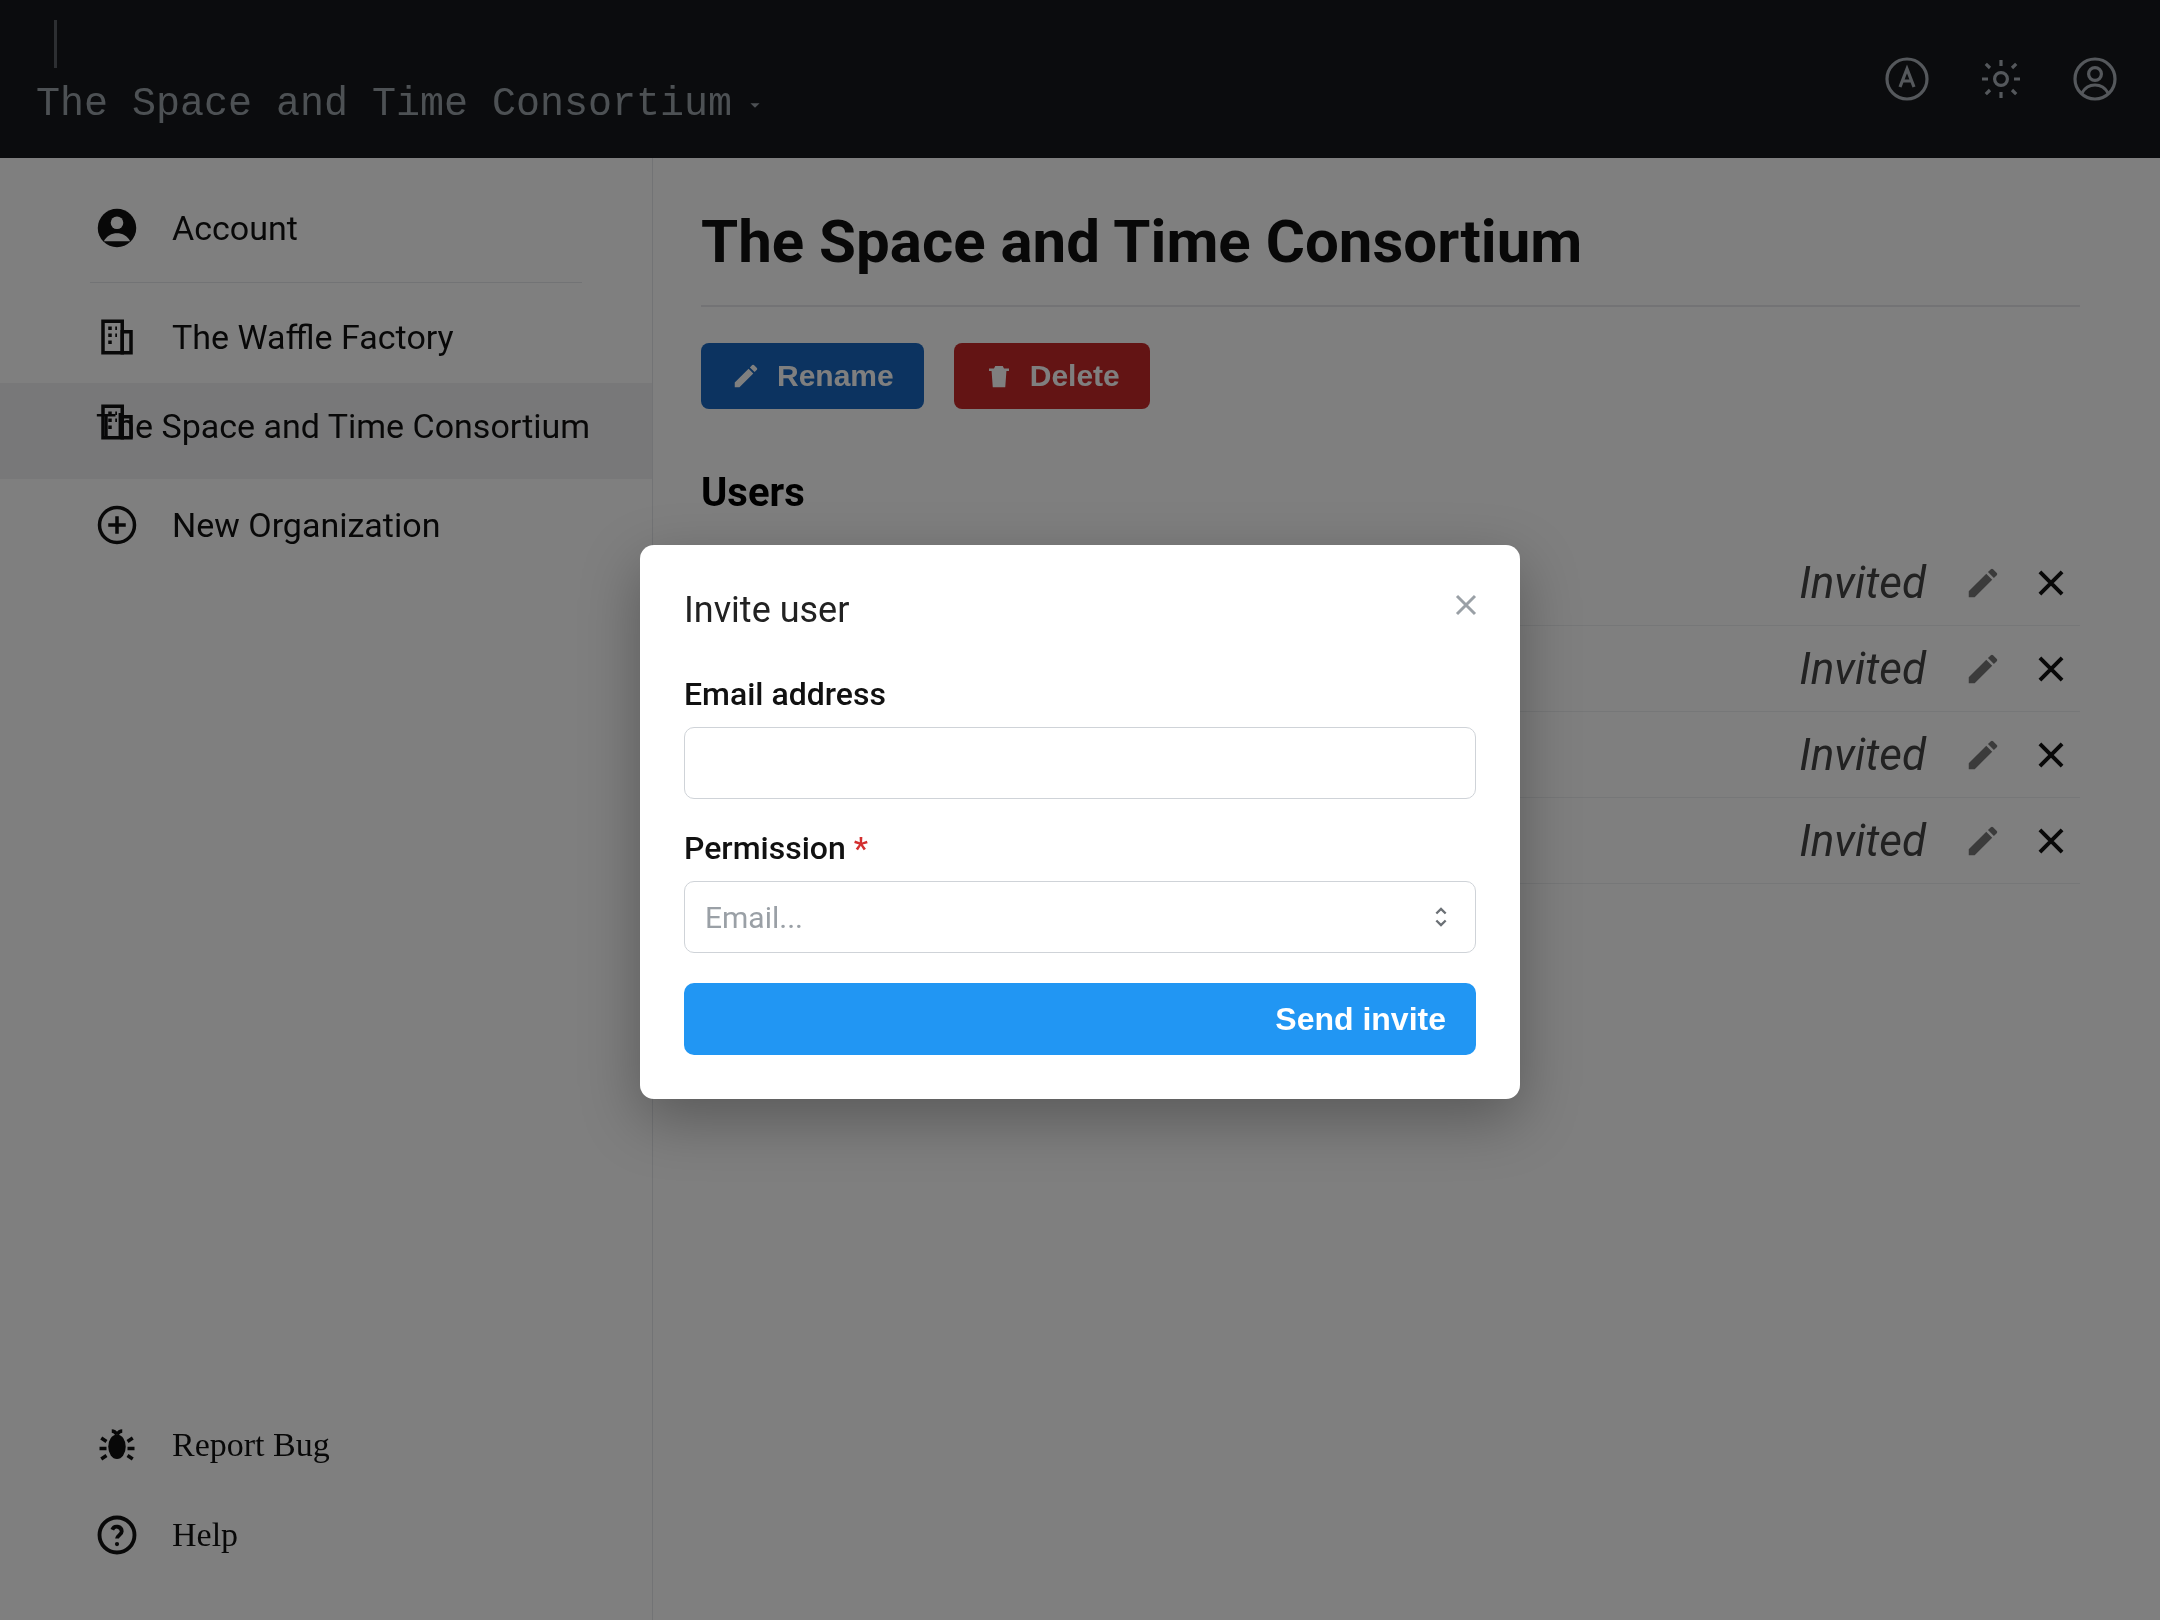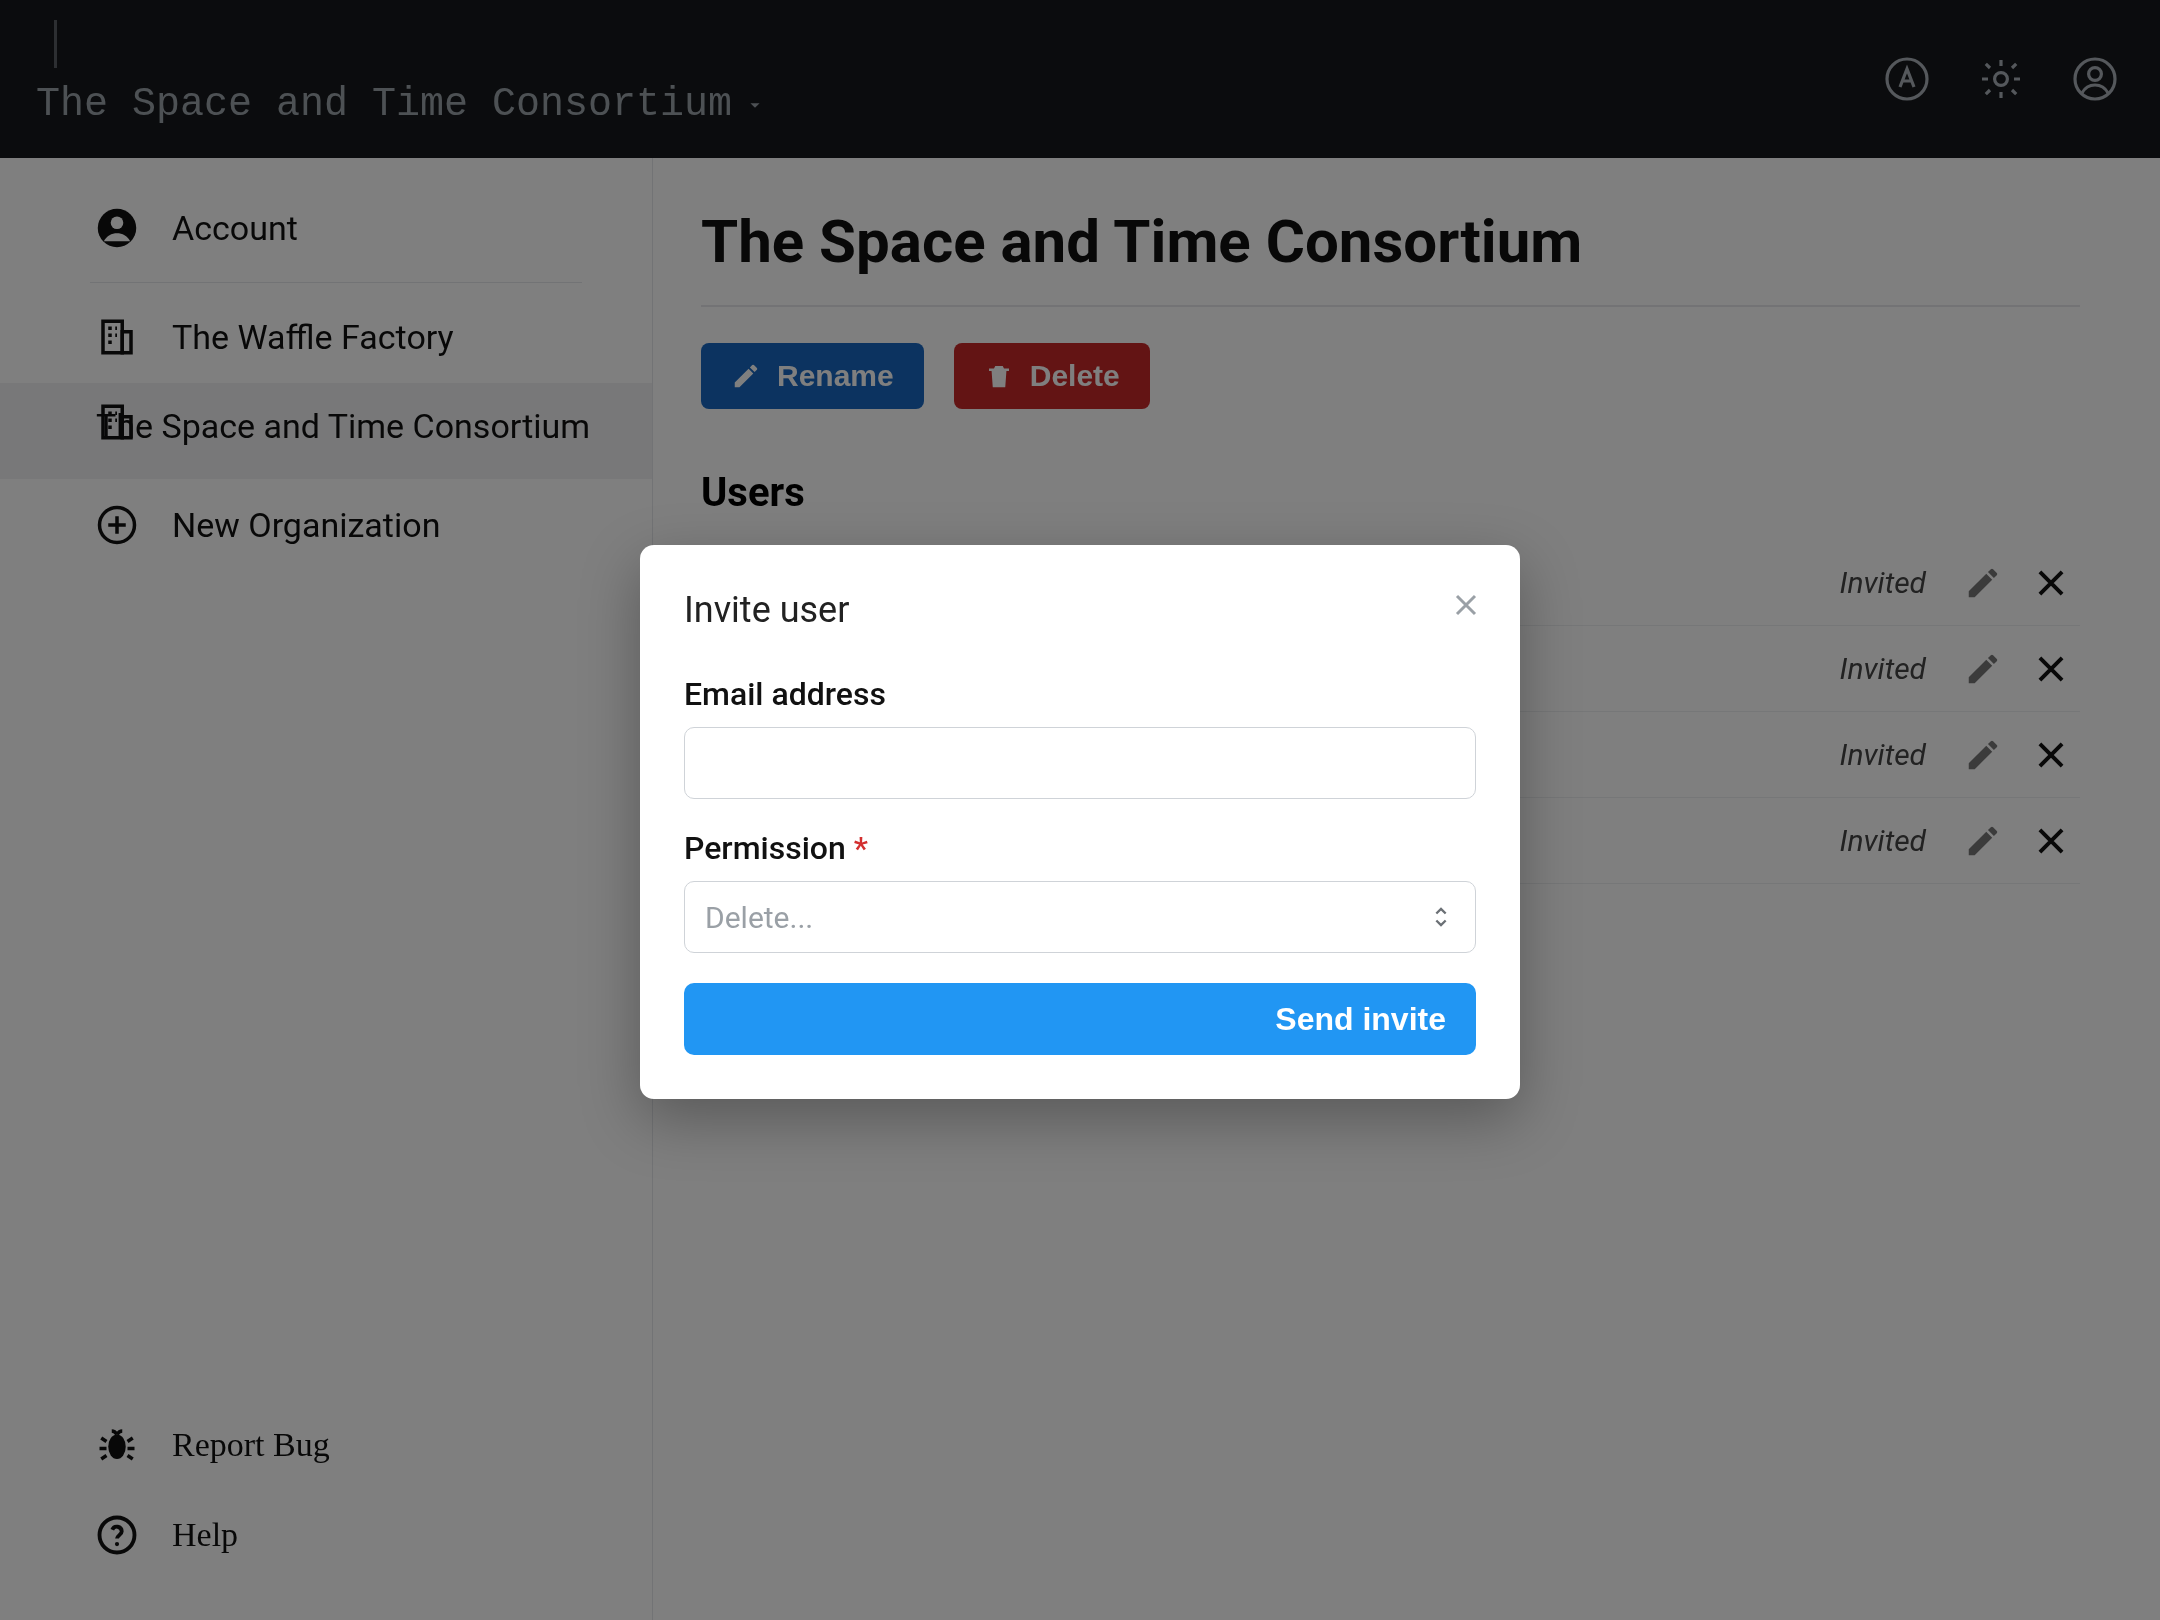--- a/index.html
+++ b/index.html
@@ -33,21 +33,21 @@
   .page-title { font-size: 60px; font-weight: 700; color:#111; margin-bottom: 28px; }
   .page-rule { height:2px; background:#e6e7ea; margin-bottom: 36px; }
   .btn { display:inline-flex; align-items:center; gap:16px; font-size:30px; font-weight:600; color:#fff; border:none; border-radius:8px; padding: 16px 30px; cursor:pointer; }
   .btn-blue { background:#1867c0; }
   .btn-red  { background:#c62828; }
   .btn-small { font-size:28px; padding:12px 22px; font-weight:600; }
   .btn svg { width:30px; height:30px; }
   .actions { display:flex; gap:30px; margin-bottom: 60px; }
   .section-h { font-size:40px; font-weight:700; margin-bottom: 24px; }
   .user-row { display:flex; align-items:center; justify-content:flex-end; gap:30px; height:86px; border-bottom:1px solid #eceef1; padding-right: 10px; }
-  .user-row .status { font-style:italic; font-size:30px; color:#444; margin-right: 8px; }
+  .user-row .status { font-style:italic; font-size:44px; color:#444; margin-right: 8px; }
   .user-row .row-icon { width:38px; height:38px; color:#777; cursor:pointer; }
   .user-row .row-icon.x { color:#111; }
   .invite-row { padding-top:30px; }
 
   
   .overlay { position:absolute; inset:0; background:rgba(0,0,0,0.5); display:flex; align-items:flex-start; justify-content:center; padding-top: 545px; }
   .modal { width: 880px; background:#fff; border-radius:14px; padding: 44px 44px 44px 44px; position:relative; box-shadow: 0 20px 60px rgba(0,0,0,.3); }
   .modal-title { font-size:36px; color:#222; margin-bottom: 44px; font-weight:400; }
   .modal-close { position:absolute; top:42px; right:36px; width:36px; height:36px; color:#9aa0a6; cursor:pointer; }
   .form-label { font-size:32px; font-weight:500; color:#111; margin-bottom:14px; display:block; }
@@ -264,21 +264,21 @@
     </div>
 
     <label class="form-label">Email address</label>
     <input class="form-input" type="text" style="">
 
     <label class="form-label">
       <span>Permission</span>
       <span class="req"> *</span>
     </label>
     <div class="form-select">
-      <span>Delete...</span>
+      <span>Email...</span>
       <span>
         <svg viewBox="0 0 24 24" fill="none" stroke="currentColor" stroke-width="2">
             <path d="M8 9l4-4 4 4M8 15l4 4 4-4"></path>
           </svg>
       </span>
     </div>
 
     <button class="btn btn-wide">
       <span>Send invite</span>
     </button>

